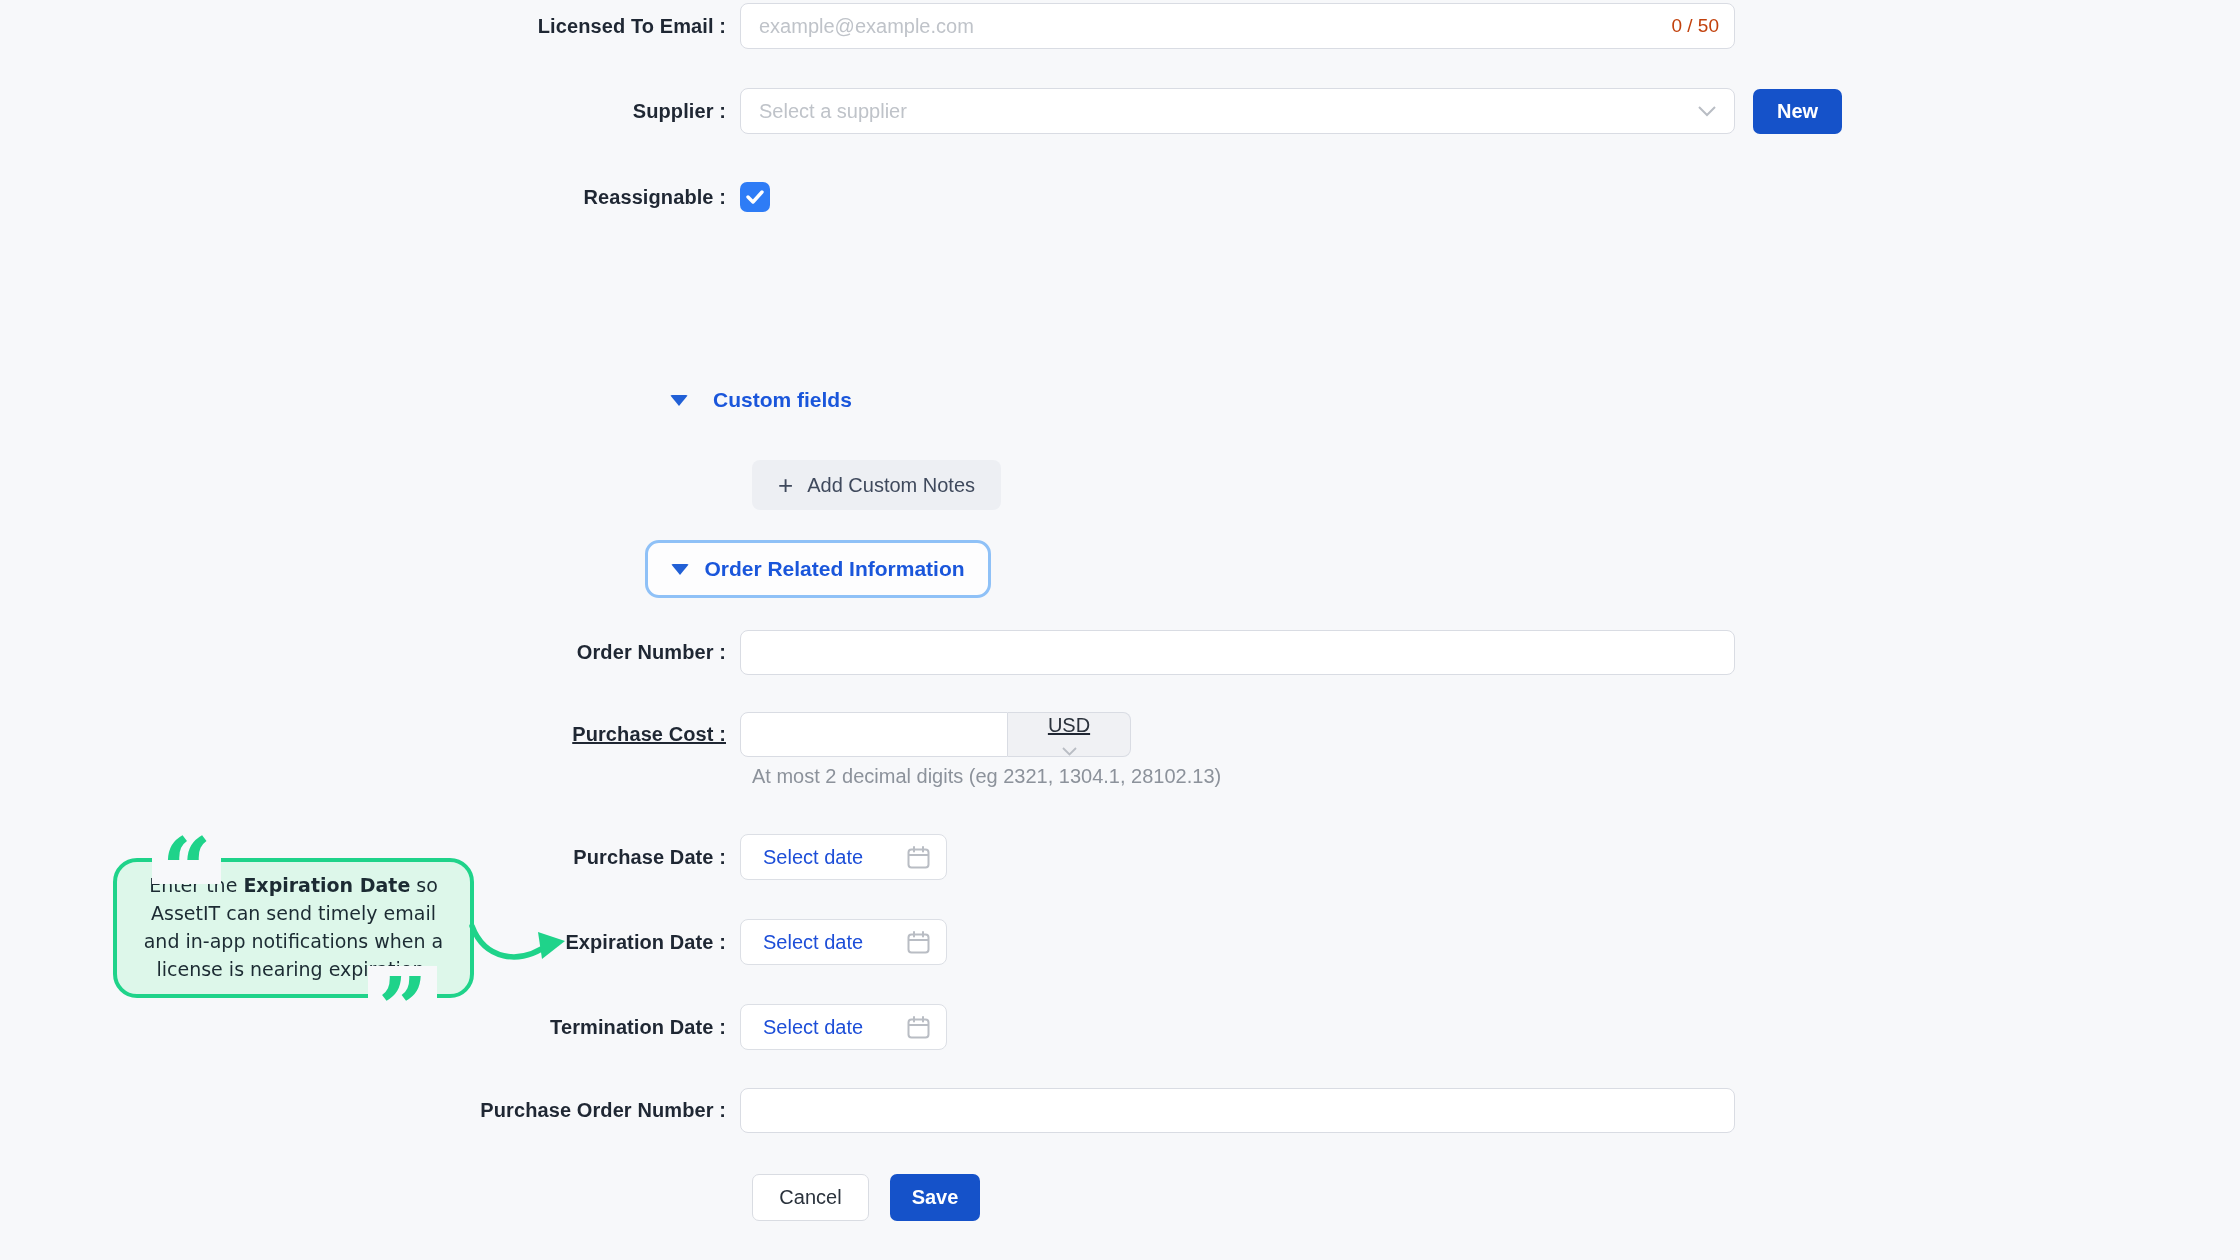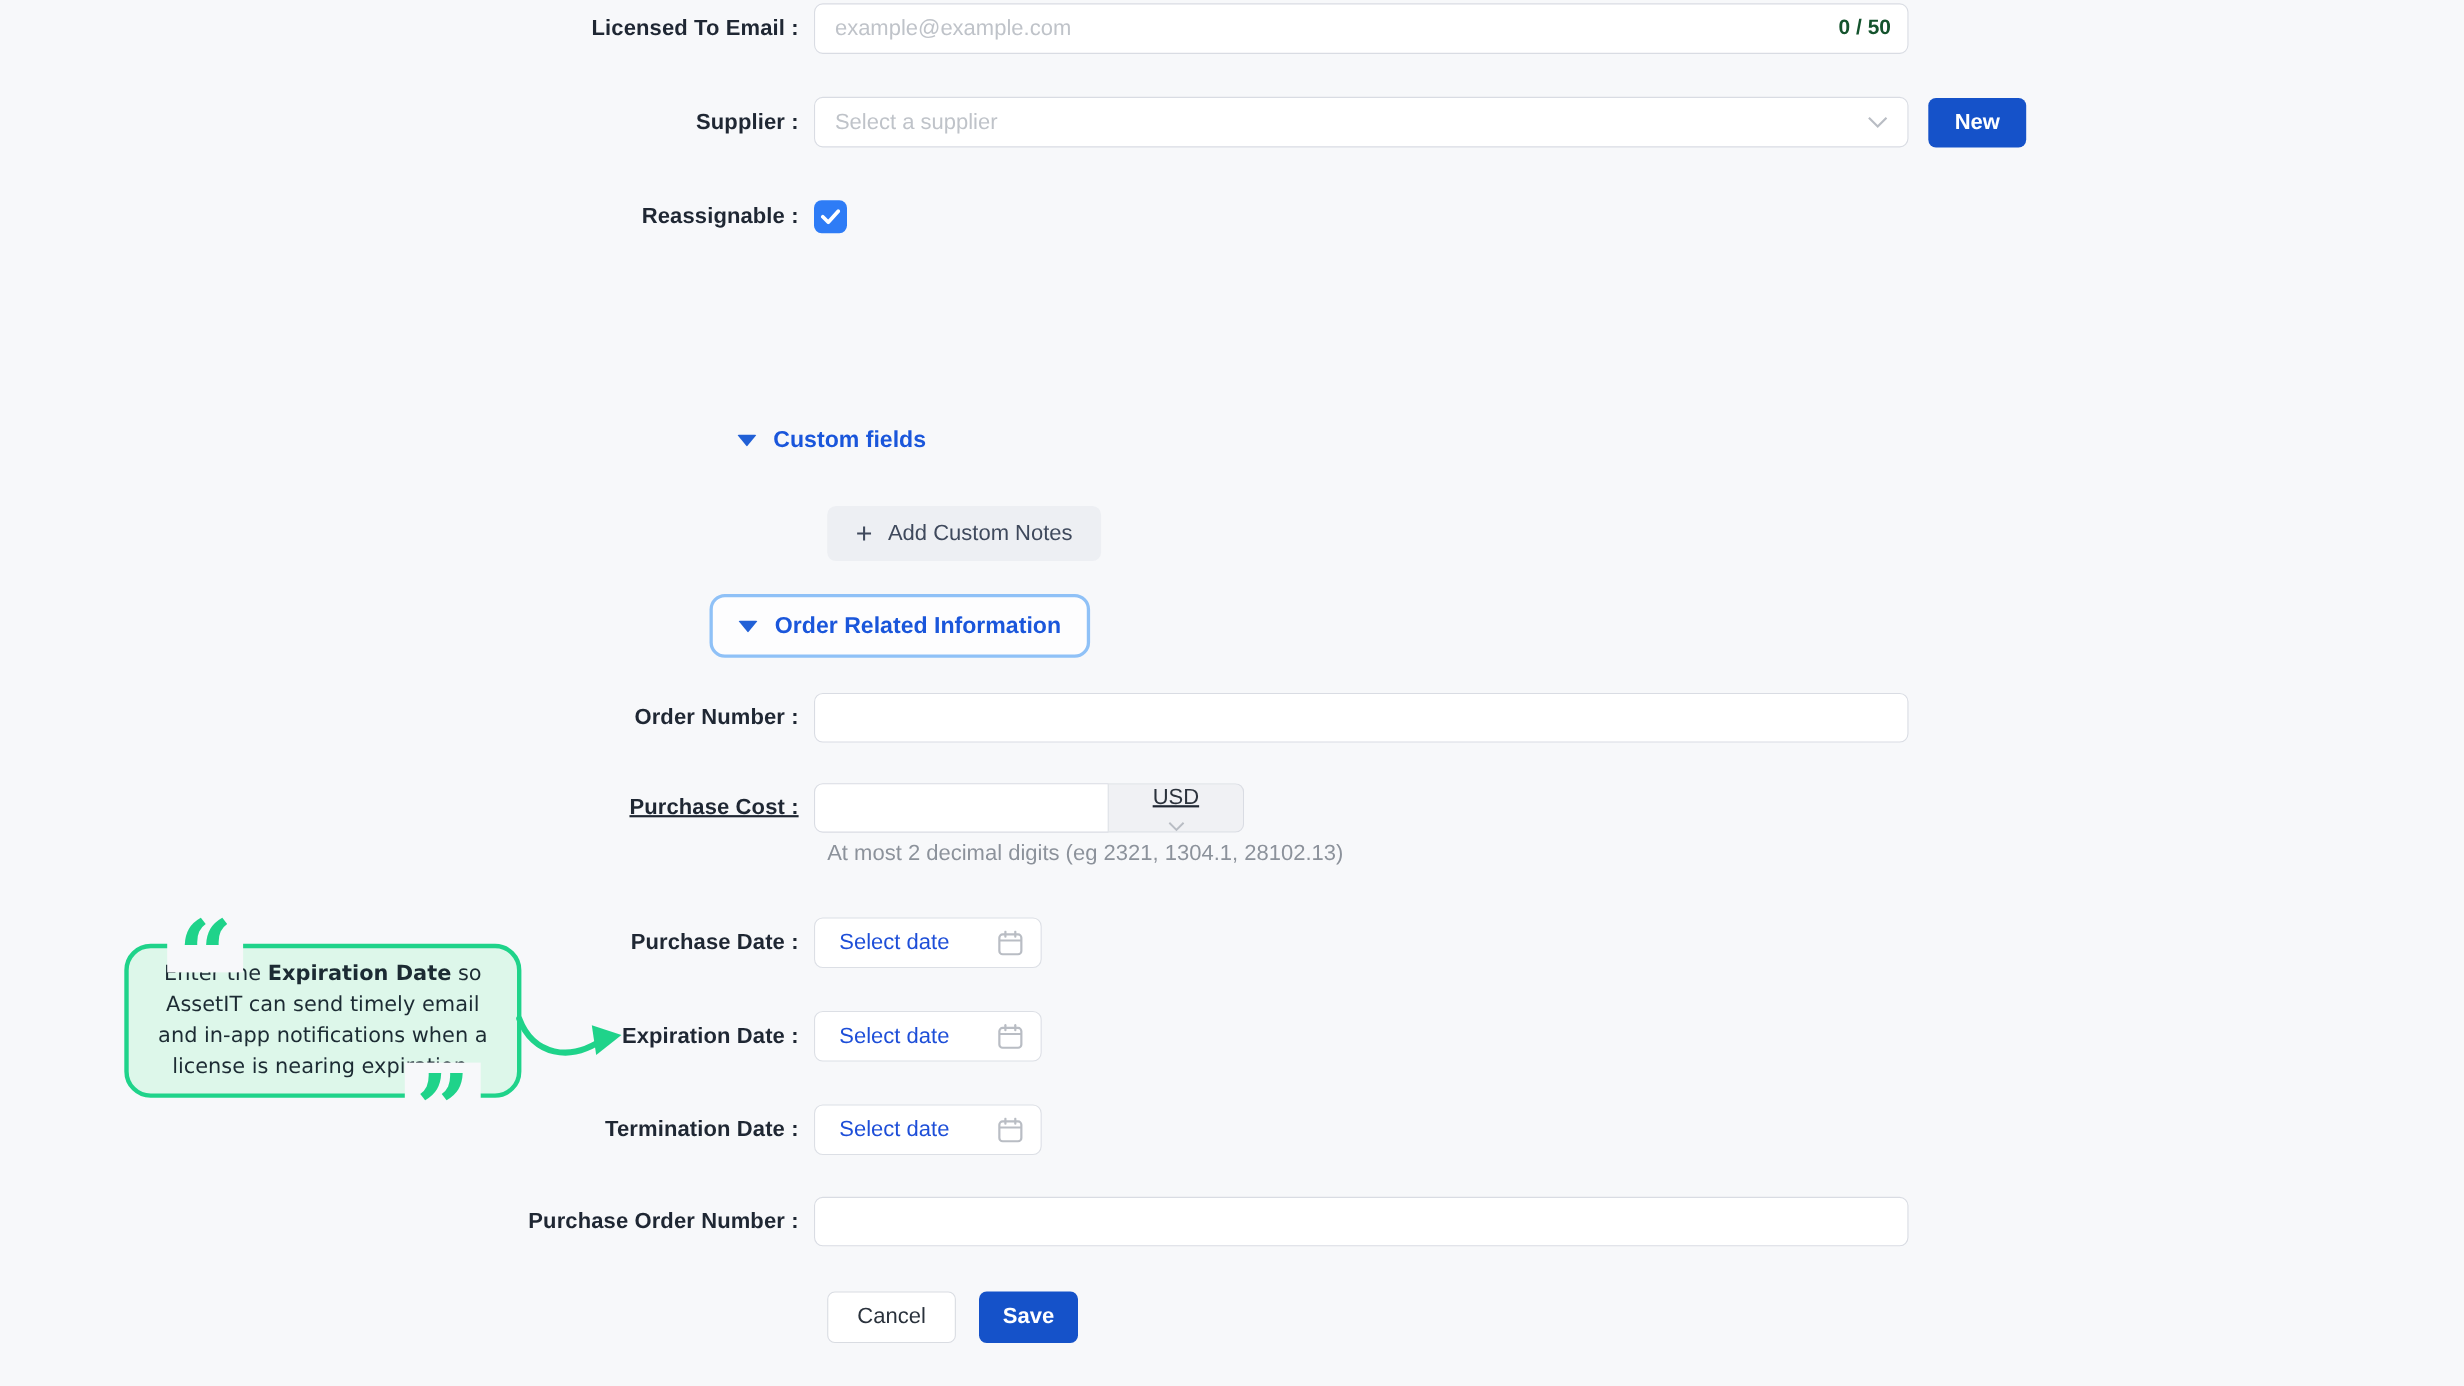--- a/index.html
+++ b/index.html
@@ -18,42 +18,42 @@
   }
   .text-input {
     height:46px; background:#ffffff; border:1px solid #d9dce3; border-radius:8px;
     font-size:20px; color:#30363e; padding:0 18px; outline:none;
     font-family:"Liberation Sans", sans-serif; width:100%;
   }
   .text-input::placeholder { color:#bfc3c9; }
   .input-wrap { position:relative; width:995px; }
   .char-counter {
     position:absolute; right:16px; top:50%; transform:translateY(-50%);
-    font-size:19px; color:#14532d;font-weight:bold;
+    font-size:19px; color:#c2410c;
   }
   .select-box {
     width:995px; height:46px; background:#fff; border:1px solid #d9dce3; border-radius:8px;
     display:flex; align-items:center; padding:0 18px; cursor:pointer;
   }
   .select-placeholder { flex:1; font-size:20px; color:#bfc3c9; }
   .btn-primary {
     background:#1552c9; color:#fff; border:none; border-radius:7px;
     font-size:20px; font-weight:700; font-family:"Liberation Sans", sans-serif;
     cursor:pointer; display:flex; align-items:center; justify-content:center;
   }
   .checkbox {
     width:30px; height:30px; border-radius:7px; background:#2e7cf6;
     display:flex; align-items:center; justify-content:center; cursor:pointer;
   }
   textarea.notes {
     width:995px; height:82px; background:#fff; border:1px solid #d9dce3; border-radius:8px;
     resize:vertical; font-family:"Liberation Sans", sans-serif; font-size:20px; padding:10px 16px;
     outline:none; color:#30363e;
   }
-  .section-head { position:absolute; display:flex; align-items:center; gap:15px; cursor:pointer; }
+  .section-head { position:absolute; display:flex; align-items:center; gap:25px; cursor:pointer; }
   .caret-down {
     width:0; height:0;
     border-left:9px solid transparent; border-right:9px solid transparent;
     border-top:11px solid #2160d6; border-radius:2px;
   }
   .section-title { font-size:21px; font-weight:700; color:#1a56db; }
   .btn-ghost {
     background:#edeff3; border:none; border-radius:8px; height:50px; padding:0 26px;
     display:flex; align-items:center; gap:14px; cursor:pointer;
     font-family:"Liberation Sans", sans-serif;

